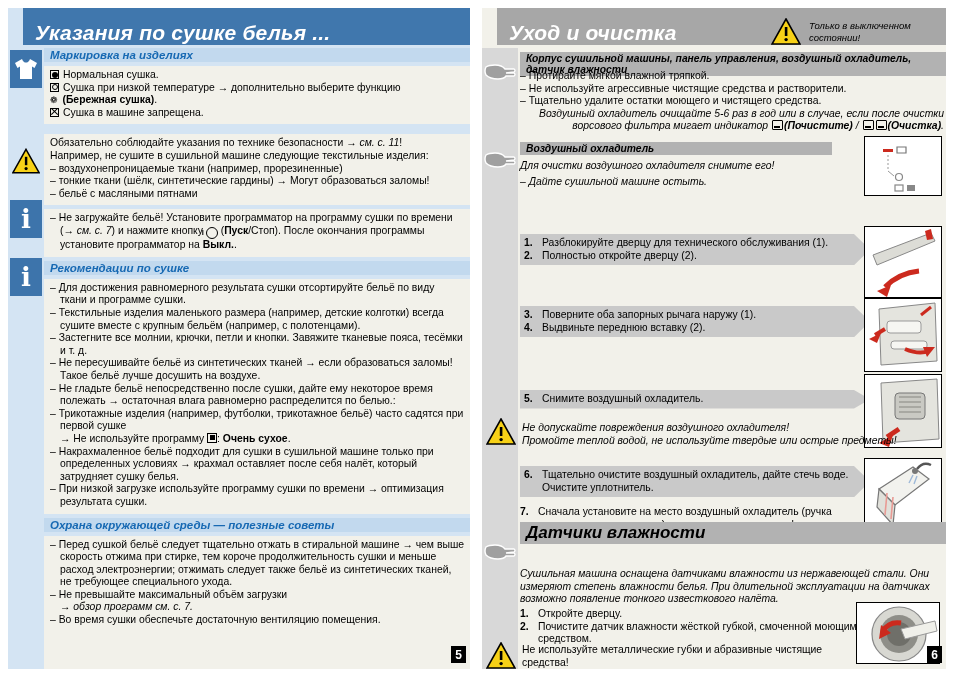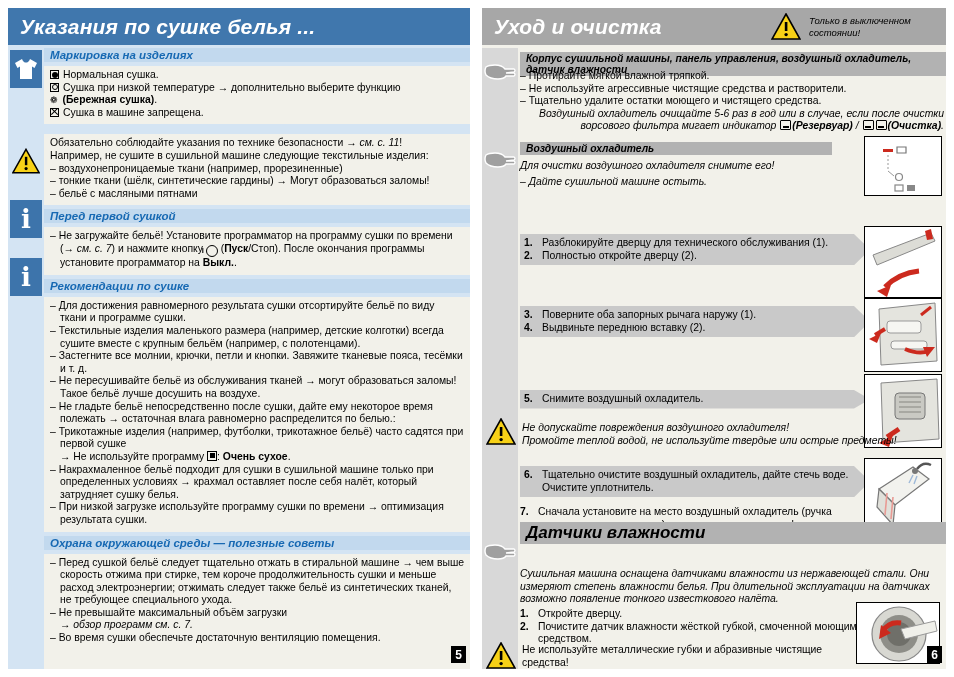--- a/index.html
+++ b/index.html
@@ -3,21 +3,21 @@
 <meta charset="utf-8">
 <style>
   html,body{margin:0;padding:0;background:#fff;}
   body{width:954px;height:677px;position:relative;overflow:hidden;
        font-family:"Liberation Sans",sans-serif;color:#000;}
   .page{position:absolute;top:8px;height:661px;}
   #page-left{left:8px;width:462px;background:#d4e4f3;}
   #page-right{left:482px;width:464px;background:#f2f1ea;}
 
   
-  .title-bar{height:37px;display:flex;align-items:center;padding:0 12px;box-sizing:border-box;}
+  .title-bar{height:37px;display:flex;align-items:flex-end;padding:0 12px;box-sizing:border-box;margin-left:15px;}
   .title-bar.blue{background:#4077ad;}
   .title-bar.gray{background:#a7a7a7;}
   .title-text{font-size:21px;font-weight:bold;font-style:italic;color:#fff;letter-spacing:.2px;}
   .title-warn{margin-left:auto;display:flex;align-items:center;gap:8px;}
   .title-warn-text{font-size:9.5px;font-style:italic;color:#000;line-height:11.5px;width:125px;}
 
   
   .lp-body{position:absolute;top:40px;left:0;right:0;bottom:0;display:flex;}
   .lp-margin{width:36px;position:relative;}
   .lp-main{flex:1;display:flex;flex-direction:column;gap:4px;}
@@ -105,31 +105,30 @@
 
       <div class="sp"></div>
       <div class="blk">
         <div><span>Обязательно соблюдайте указания по технике безопасности → </span><span class="i">см. с. 11</span><span>!</span></div>
         <div>Например, не сушите в сушильной машине следующие текстильные изделия:</div>
         <div class="dash">– воздухонепроницаемые ткани (например, прорезиненные)</div>
         <div class="dash">– тонкие ткани (шёлк, синтетические гардины) → Могут образоваться заломы!</div>
         <div class="dash">– бельё с масляными пятнами</div>
       </div>
 
-      <div class="h-bar blue">Перед первой сушкой</div>
       <div class="blk">
         <div class="dash"><span>– Не загружайте бельё! Установите программатор на программу сушки по времени (→ </span><span class="i">см. с. 7</span><span>) и нажмите кнопку </span><span class="start-circ">I</span><span> (</span><span class="b">Пуск</span><span>/Стоп). После окончания программы установите программатор на </span><span class="b">Выкл.</span><span>.</span></div>
       </div>
 
       <div class="h-bar blue">Рекомендации по сушке</div>
       <div class="blk">
         <div class="dash">– Для достижения равномерного результата сушки отсортируйте бельё по виду ткани и программе сушки.</div>
         <div class="dash">– Текстильные изделия маленького размера (например, детские колготки) всегда сушите вместе с крупным бельём (например, с полотенцами).</div>
         <div class="dash">– Застегните все молнии, крючки, петли и кнопки. Завяжите тканевые пояса, тесёмки и т. д.</div>
-        <div class="dash">– Не пересушивайте бельё из обслуживания тканей → могут образоваться заломы! Такое бельё лучше досушить на воздухе.</div>
+        <div class="dash">– Не пересушивайте бельё из синтетических тканей → если образоваться заломы! Такое бельё лучше досушить на воздухе.</div>
         <div class="dash">– Не гладьте бельё непосредственно после сушки, дайте ему некоторое время полежать → остаточная влага равномерно распределится по белью.:</div>
         <div class="dash"><span>– Трикотажные изделия (например, футболки, трикотажное бельё) часто садятся при первой сушке</span><br><span>→ Не используйте программу </span><span class="prog-sq"></span><span>: </span><span class="b">Очень сухое</span><span>.</span></div>
         <div class="dash">– Накрахмаленное бельё подходит для сушки в сушильной машине только при определенных условиях → крахмал оставляет после себя налёт, который затрудняет сушку белья.</div>
         <div class="dash">– При низкой загрузке используйте программу сушки по времени → оптимизация результата сушки.</div>
       </div>
 
       <div class="h-bar blue">Охрана окружающей среды — полезные советы</div>
       <div class="blk grow">
         <div class="dash">– Перед сушкой бельё следует тщательно отжать в стиральной машине → чем выше скорость отжима при стирке, тем короче продолжительность сушки и меньше расход электроэнергии; отжимать следует также бельё из синтетических тканей, не требующее специального ухода.</div>
         <div class="dash"><span>– Не превышайте максимальный объём загрузки </span><br><span class="i">→ обзор программ см. с. 7.</span></div>
@@ -171,21 +170,21 @@
         <path d="M3 11 q-2 4 0 8 q4 4 12 4 q6 0 8 -3 l8 0 q2 -1.5 0 -3 l-8 0 l8 -1 q2 -1.5 0 -3 l-9 0 q-3 -4 -10 -4 q-6 0 -9 2 z"></path>
       </g>
     </svg>
 
   <div class="rp-abs h-bar gray" style="left:38px;top:44px;right:0;">Корпус сушильной машины, панель управления, воздушный охладитель, датчик влажности</div>
   <div class="rp-abs rtxt" style="left:38px;top:62px;right:2px;">
     <div class="dash">– Протирайте мягкой влажной тряпкой.</div>
     <div class="dash">– Не используйте агрессивные чистящие средства и растворители.</div>
     <div class="dash">– Тщательно удалите остатки моющего и чистящего средства.</div>
     <div class="note-right">Воздушный охладитель очищайте 5-6 раз в год или в случае, если после очистки</div>
-    <div class="note-right"><span>ворсового фильтра мигает индикатор </span><span class="mini-ind"></span><span class="b">(Резервуар)</span><span> / </span><span class="mini-ind"></span><span class="mini-ind"></span><span class="b">(Очистка)</span><span>.</span></div>
+    <div class="note-right"><span>ворсового фильтра мигает индикатор </span><span class="mini-ind"></span><span class="b">(Почистите)</span><span> / </span><span class="mini-ind"></span><span class="mini-ind"></span><span class="b">(Очистка)</span><span>.</span></div>
   </div>
 
   <div class="rp-abs h-bar gray" style="left:38px;top:134px;width:312px;">Воздушный охладитель</div>
   <div class="rp-abs rtxt i" style="left:38px;top:152px;width:338px;">
     <div>Для очистки воздушного охладителя снимите его!</div>
     <div class="dash" style="margin-top:3px;">– Дайте сушильной машине остыть.</div>
   </div>
 
   <div class="rp-abs img-box" style="left:382px;top:128px;width:78px;height:60px;">
     <svg width="78" height="60" viewBox="0 0 78 60">

